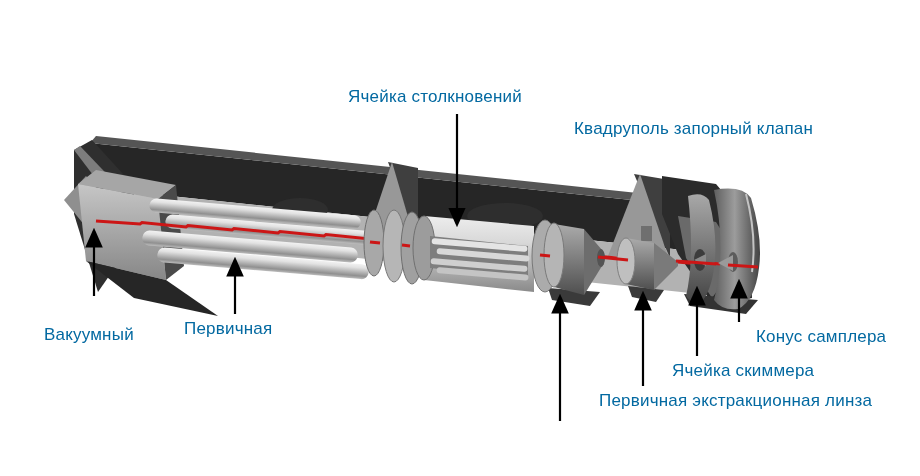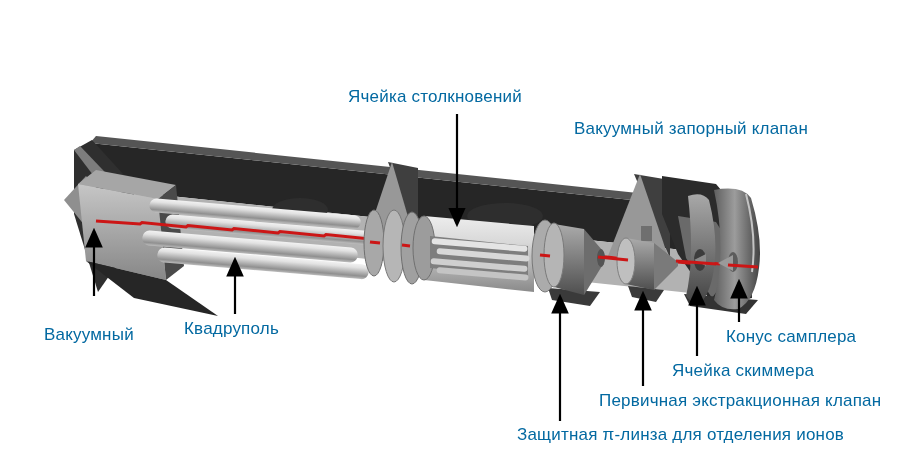--- a/index.html
+++ b/index.html
@@ -177,20 +177,19 @@
       <line x1="94" y1="296" x2="94" y2="231" marker-end="url(#ah)"></line>
       <line x1="235" y1="314" x2="235" y2="260" marker-end="url(#ah)"></line>
       <line x1="560" y1="421" x2="560" y2="297" marker-end="url(#ah)"></line>
       <line x1="643" y1="386" x2="643" y2="294" marker-end="url(#ah)"></line>
       <line x1="697" y1="356" x2="697" y2="289" marker-end="url(#ah)"></line>
       <line x1="739" y1="322" x2="739" y2="282" marker-end="url(#ah)"></line>
     </g>
   </svg>
 
   <div class="lbl" style="left:348px;top:86px">Ячейка столкновений</div>
-  <div class="lbl" style="left:574px;top:118px">Вакуумный запорный клапан</div>
+  <div class="lbl" style="left:574px;top:118px">Квадруполь запорный клапан</div>
   <div class="lbl" style="left:44px;top:324px">Вакуумный</div>
-  <div class="lbl" style="left:184px;top:318px">Квадруполь</div>
-  <div class="lbl" style="left:726px;top:326px">Конус самплера</div>
+  <div class="lbl" style="left:184px;top:318px">Первичная</div>
+  <div class="lbl" style="left:756px;top:326px">Конус самплера</div>
   <div class="lbl" style="left:672px;top:360px">Ячейка скиммера</div>
-  <div class="lbl" style="left:599px;top:390px">Первичная экстракционная клапан</div>
-  <div class="lbl" style="left:517px;top:424px">Защитная π-линза для отделения ионов</div>
+  <div class="lbl" style="left:599px;top:390px">Первичная экстракционная линза</div>
 </div>
 
 </body></html>

